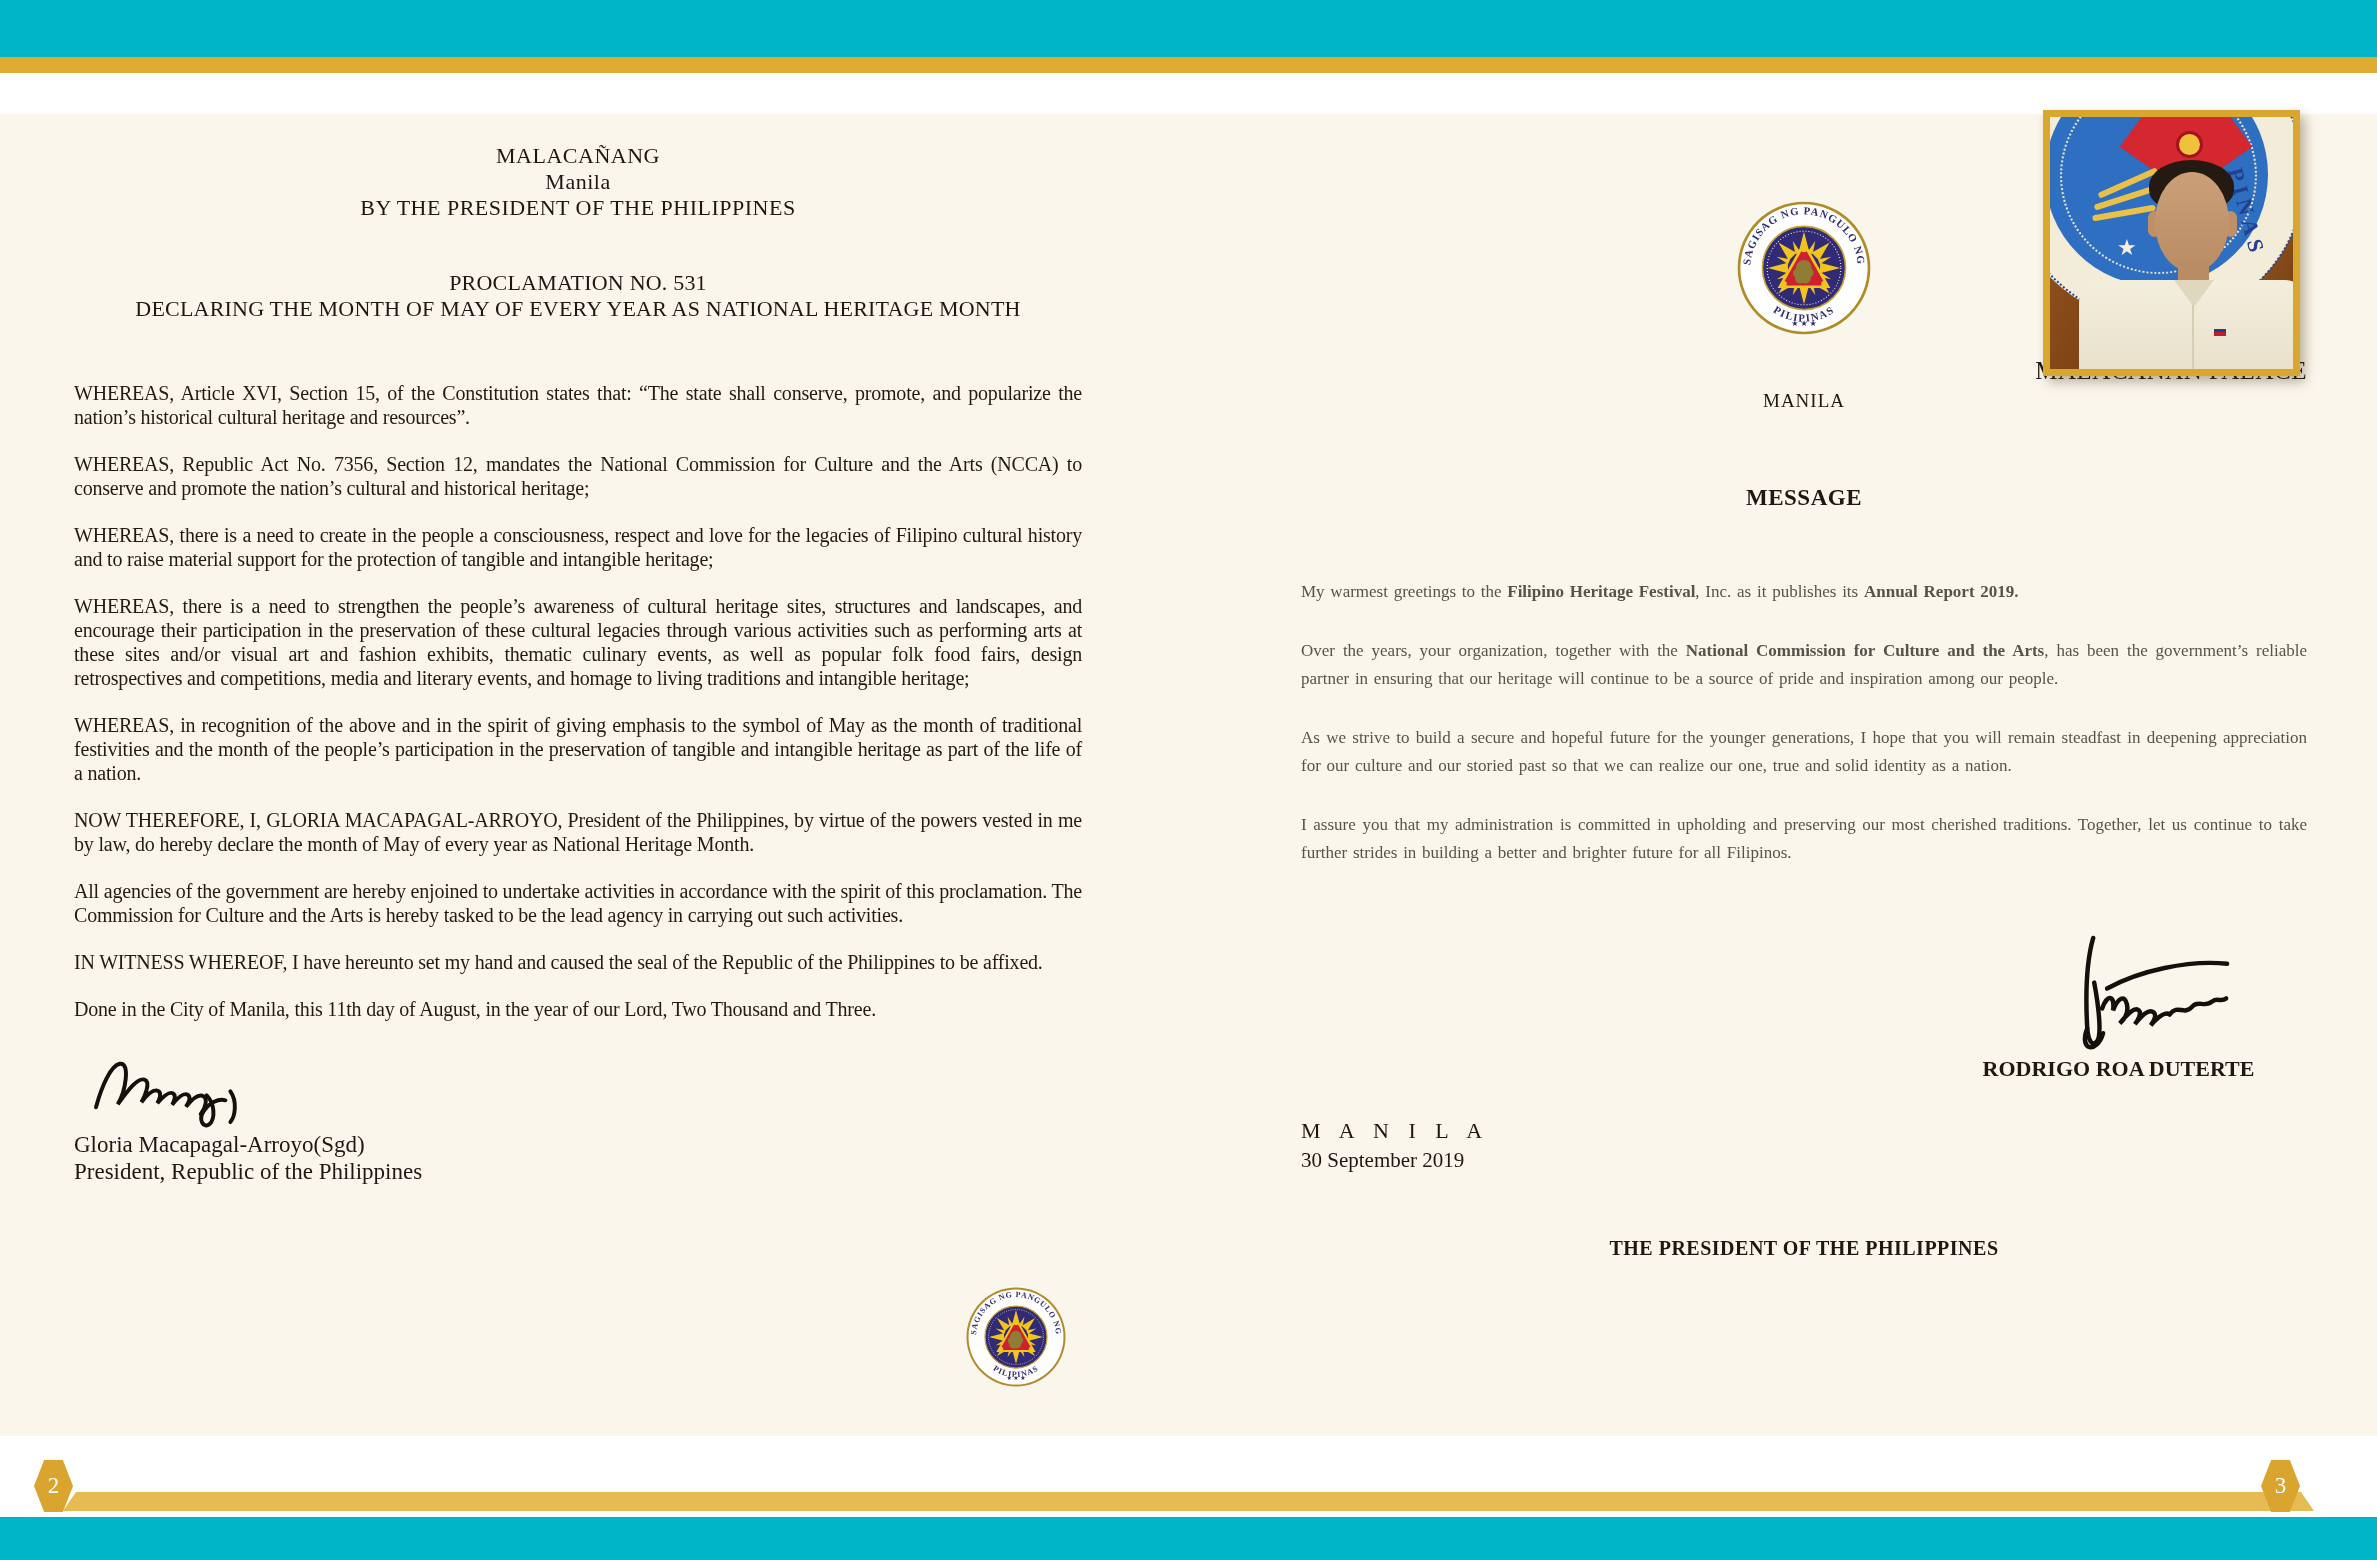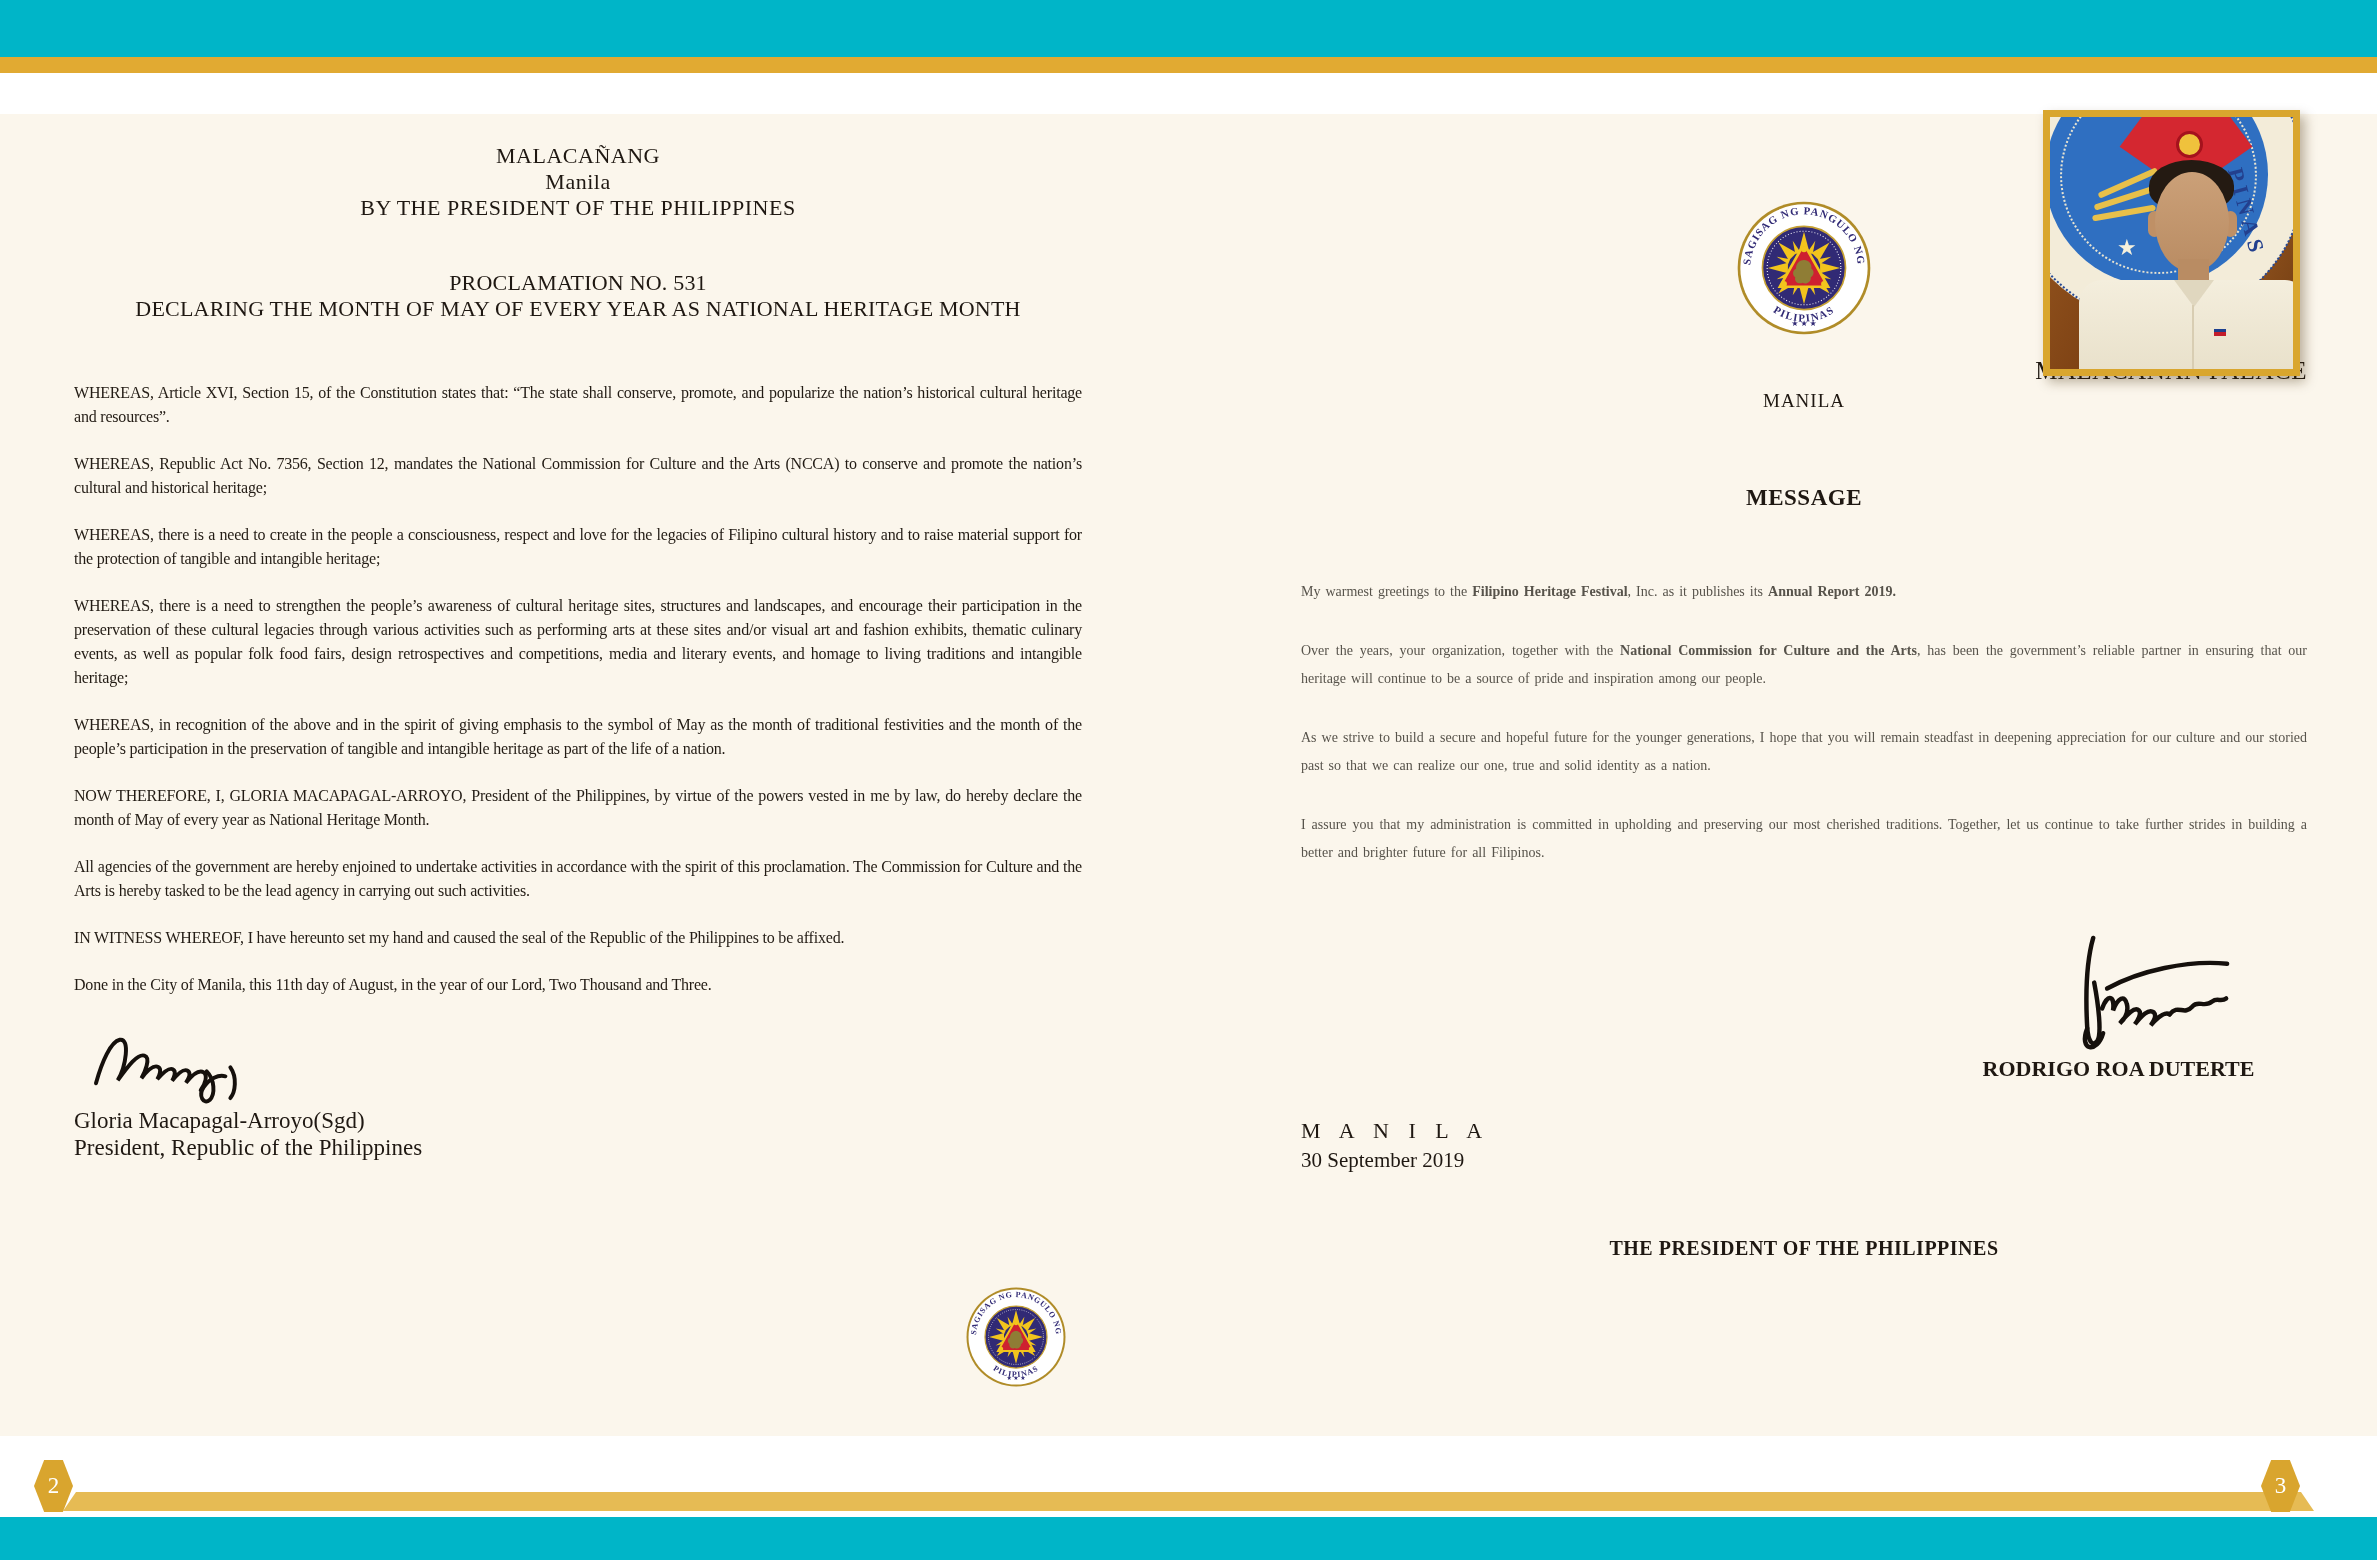--- a/index.html
+++ b/index.html
@@ -16,33 +16,33 @@
   .hex{position:absolute;width:39px;height:52px;background:#d9a52e;z-index:2;
        clip-path:polygon(0% 50%,26% 0%,74% 0%,100% 50%,74% 100%,26% 100%);
        display:flex;align-items:center;justify-content:center;color:#fff;font-size:23px;}
   .hex-left{left:34px;top:1460px;}
   .hex-right{left:2261px;top:1460px;}
 
   
   .lcol{position:absolute;left:74px;top:143px;width:1008px;}
   .l-header{text-align:center;font-size:22px;line-height:26px;letter-spacing:0.5px;margin-bottom:49px;}
   .l-title{text-align:center;font-size:22px;line-height:26px;letter-spacing:0.2px;margin-bottom:59px;}
-  .l-body{font-size:16px;line-height:24px;letter-spacing:-0.2px;text-align:justify;color:#221b14;}
+  .l-body{font-size:20px;line-height:24px;letter-spacing:-0.2px;text-align:justify;color:#221b14;}
   .l-body p{margin:0 0 23px 0;}
   .l-sign-svg{display:block;margin:14px 0 3px 15px;}
   .l-sign-name{font-size:23px;line-height:27px;}
   .seal-left{position:absolute;left:966px;top:1287px;width:100px;height:100px;}
 
   
   .rcol{position:absolute;left:1301px;top:201px;width:1006px;}
   .seal-right{display:block;margin:0 auto 22px auto;width:134px;height:134px;}
   .r-palace1{text-align:right;font-size:25px;line-height:28px;letter-spacing:0.5px;}
   .r-palace2{text-align:center;font-size:19px;line-height:22px;margin-top:5px;margin-bottom:73px;letter-spacing:1px;}
   .r-heading{text-align:center;font-size:23px;line-height:26px;font-weight:bold;letter-spacing:0.5px;margin-bottom:67px;}
-  .r-body{font-size:14px;line-height:28px;text-align:justify;color:#57534b;word-spacing:1.5px;}
+  .r-body{font-size:17px;line-height:28px;text-align:justify;color:#57534b;word-spacing:1.5px;}
   .r-body p{margin:0 0 31px 0;}
   .r-sign-block{width:317px;margin:64px 0 0 659px;text-align:center;}
   .r-sign-name{font-size:22px;font-weight:bold;color:#1f1812;line-height:26px;}
   .r-place-block{margin-top:35px;font-size:22px;color:#1f1812;}
   .r-place{letter-spacing:7px;line-height:27px;}
   .r-date{font-size:21px;line-height:33px;letter-spacing:0;}
   .r-president{margin-top:60px;text-align:center;font-size:20px;font-weight:bold;color:#1f1812;letter-spacing:0.5px;}
 
   
   .seal-ring-text{font-family:"Liberation Serif","DejaVu Serif",serif;font-weight:bold;fill:#312a75;}

